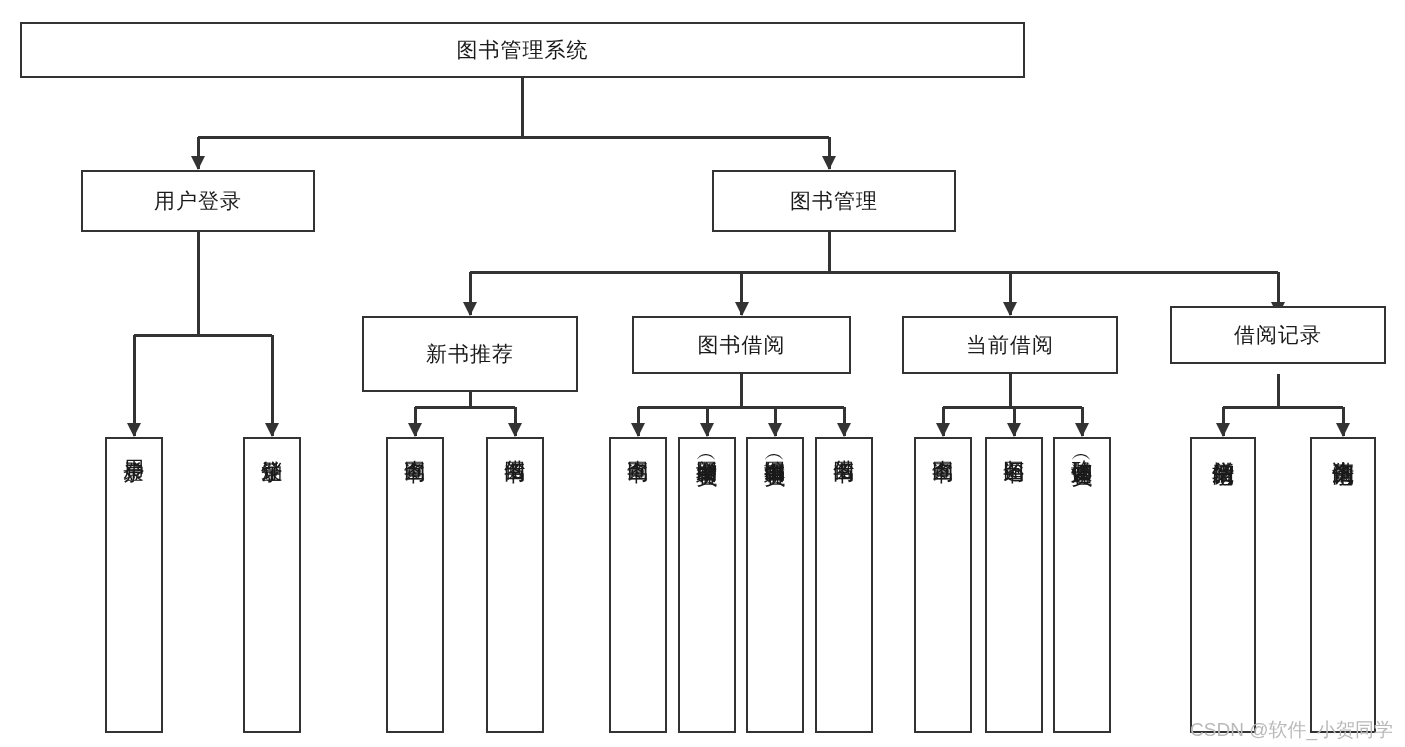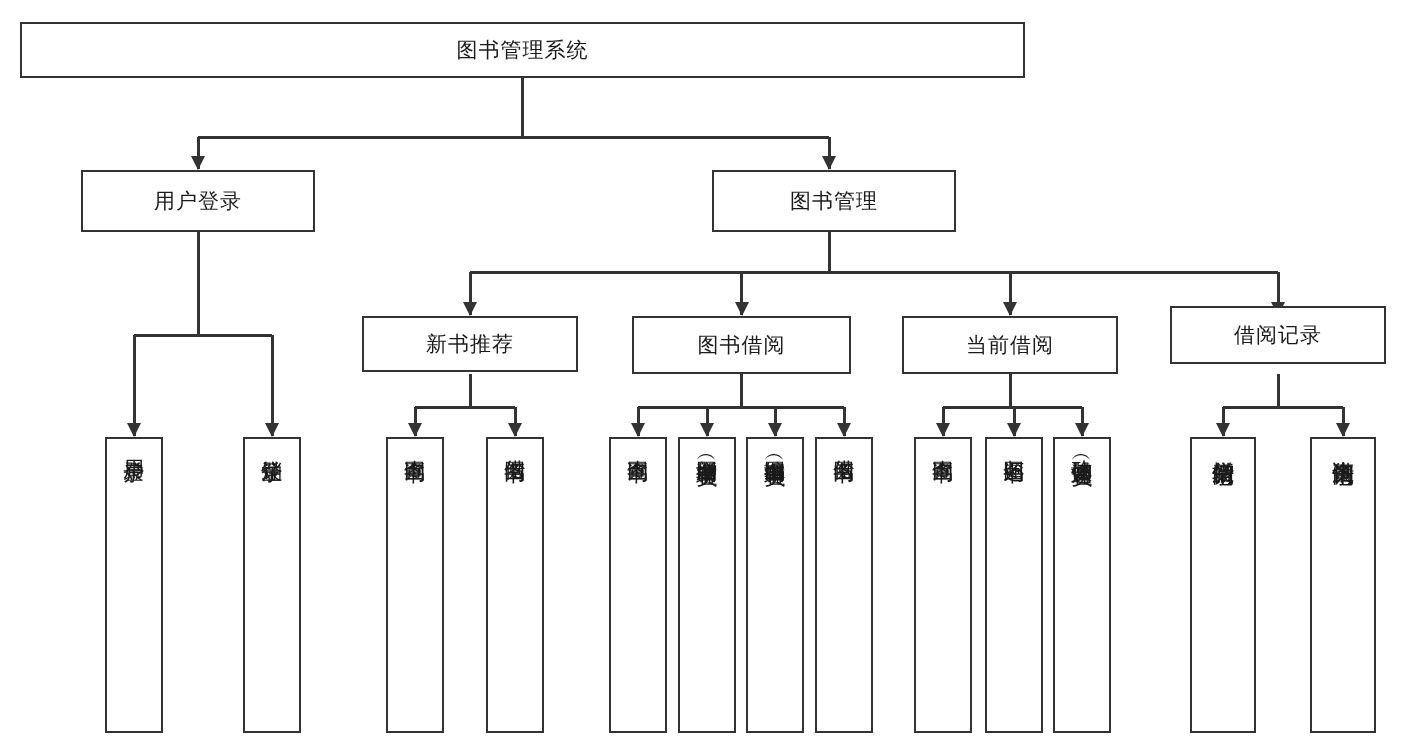--- a/index.html
+++ b/index.html
@@ -103,21 +103,21 @@
   <div class="ln" id="ln-bm-bus" style="left: 470px; top: 270.5px; width: 808px; height: 3px;"></div>
   <div class="ln" id="ln-bm-d0" style="left: 468.5px; top: 272px; width: 3px; height: 43px;"></div>
   <div class="ln" id="ln-bm-d1" style="left: 740px; top: 272px; width: 3px; height: 43px;"></div>
   <div class="ln" id="ln-bm-d2" style="left: 1008.5px; top: 272px; width: 3px; height: 43px;"></div>
   <div class="ln" id="ln-bm-d3" style="left: 1276.5px; top: 272px; width: 3px; height: 43px;"></div>
   <div class="arrow" id="ar-bm-0" style="left: 463px; top: 302px;"></div>
   <div class="arrow" id="ar-bm-1" style="left: 734.5px; top: 302px;"></div>
   <div class="arrow" id="ar-bm-2" style="left: 1003px; top: 302px;"></div>
   <div class="arrow" id="ar-bm-3" style="left: 1271px; top: 302px;"></div>
 
-  <div class="node horiz" id="node-l3-0" style="left: 362px; top: 316px; width: 216px; height: 56px;">
+  <div class="node horiz" id="node-l3-0" style="left: 362px; top: 316px; width: 216px; height: 76px;">
     <span>新书推荐</span>
   </div>
   <div class="node horiz" id="node-l3-2" style="left: 902px; top: 316px; width: 216px; height: 58px;">
     <span>当前借阅</span>
   </div>
   <div class="node horiz" id="node-l3-1" style="left: 632px; top: 316px; width: 219px; height: 58px;">
     <span>图书借阅</span>
   </div>
   <div class="node horiz" id="node-l3-3" style="left: 1170px; top: 306px; width: 216px; height: 58px;">
     <span>借阅记录</span>
@@ -195,13 +195,14 @@
       <div class="ln" style="left: 1080.5px; top: 407px; width: 3px; height: 29px;"></div>
       <div class="arrow" style="left: 1075px; top: 423px;"></div>
       <div class="ln" style="left: 1276.5px; top: 374px; width: 3px; height: 33px;"></div>
       <div class="ln" style="left: 1223px; top: 405.5px; width: 120px; height: 3px;"></div>
       <div class="ln" style="left: 1221.5px; top: 407px; width: 3px; height: 29px;"></div>
       <div class="arrow" style="left: 1216px; top: 423px;"></div>
       <div class="ln" style="left: 1341.5px; top: 407px; width: 3px; height: 29px;"></div>
       <div class="arrow" style="left: 1336px; top: 423px;"></div>
     </div>
 
+  <div id="watermark">CSDN @软件_小贺同学</div>
 </div>
 
 </body></html>

